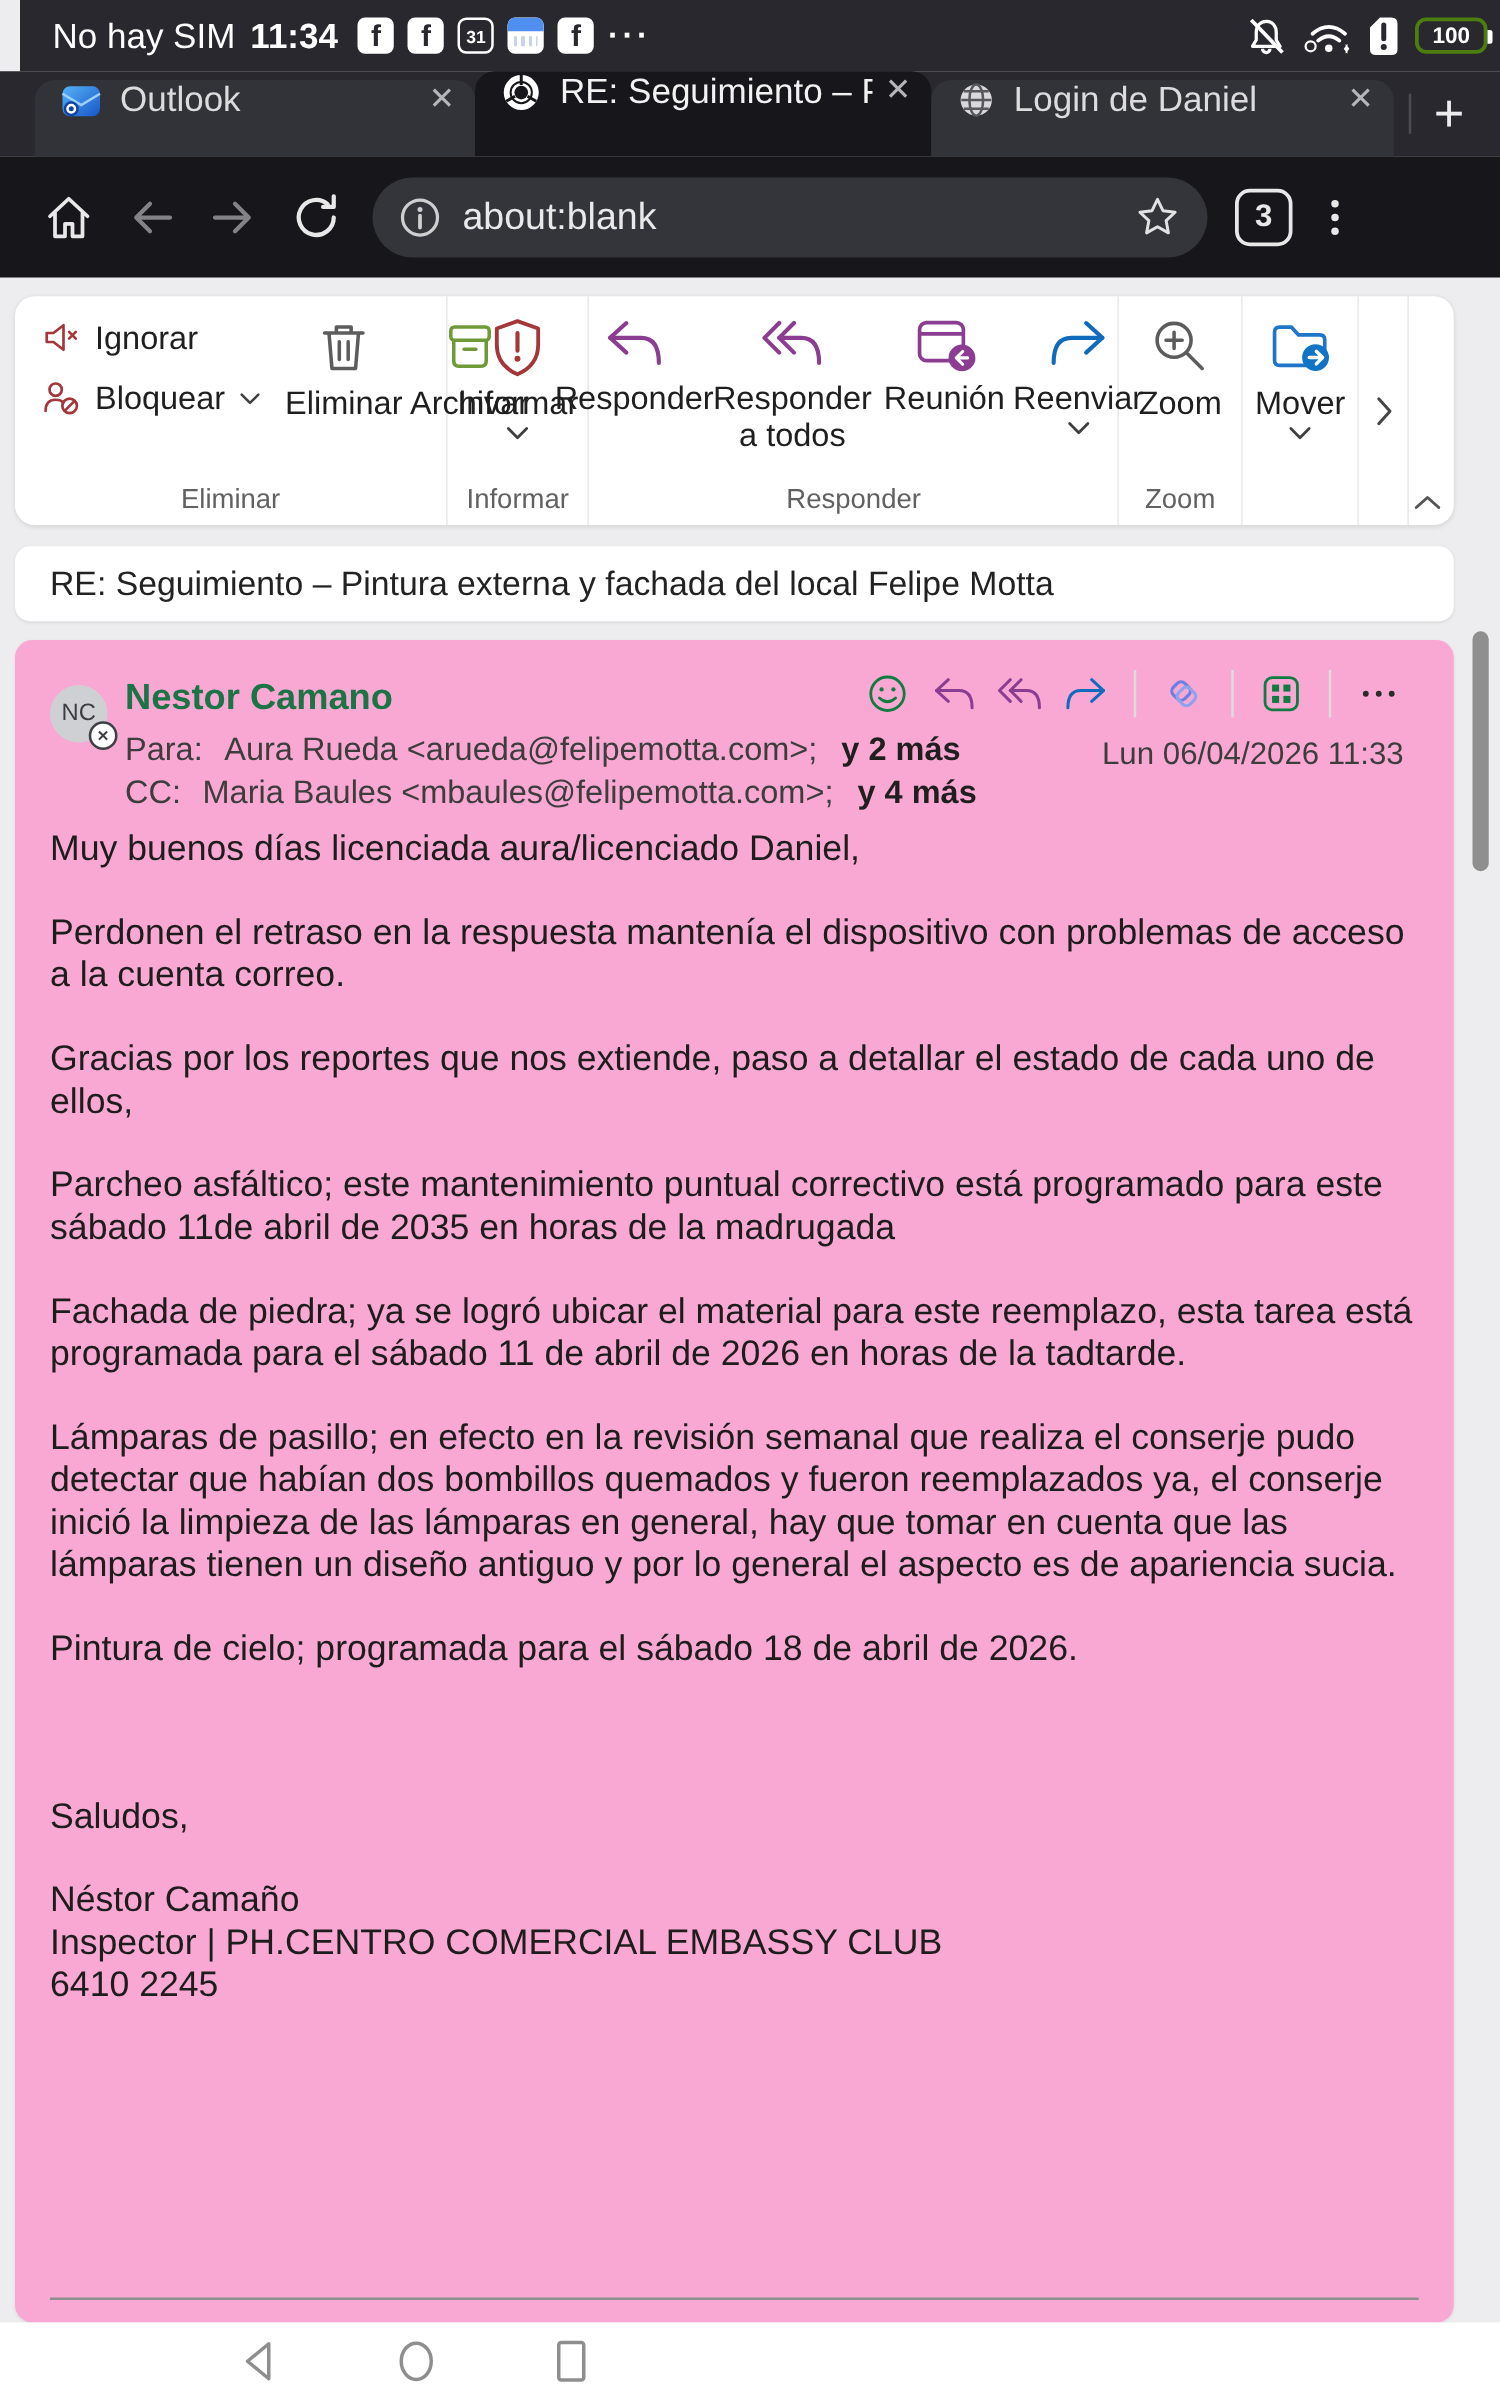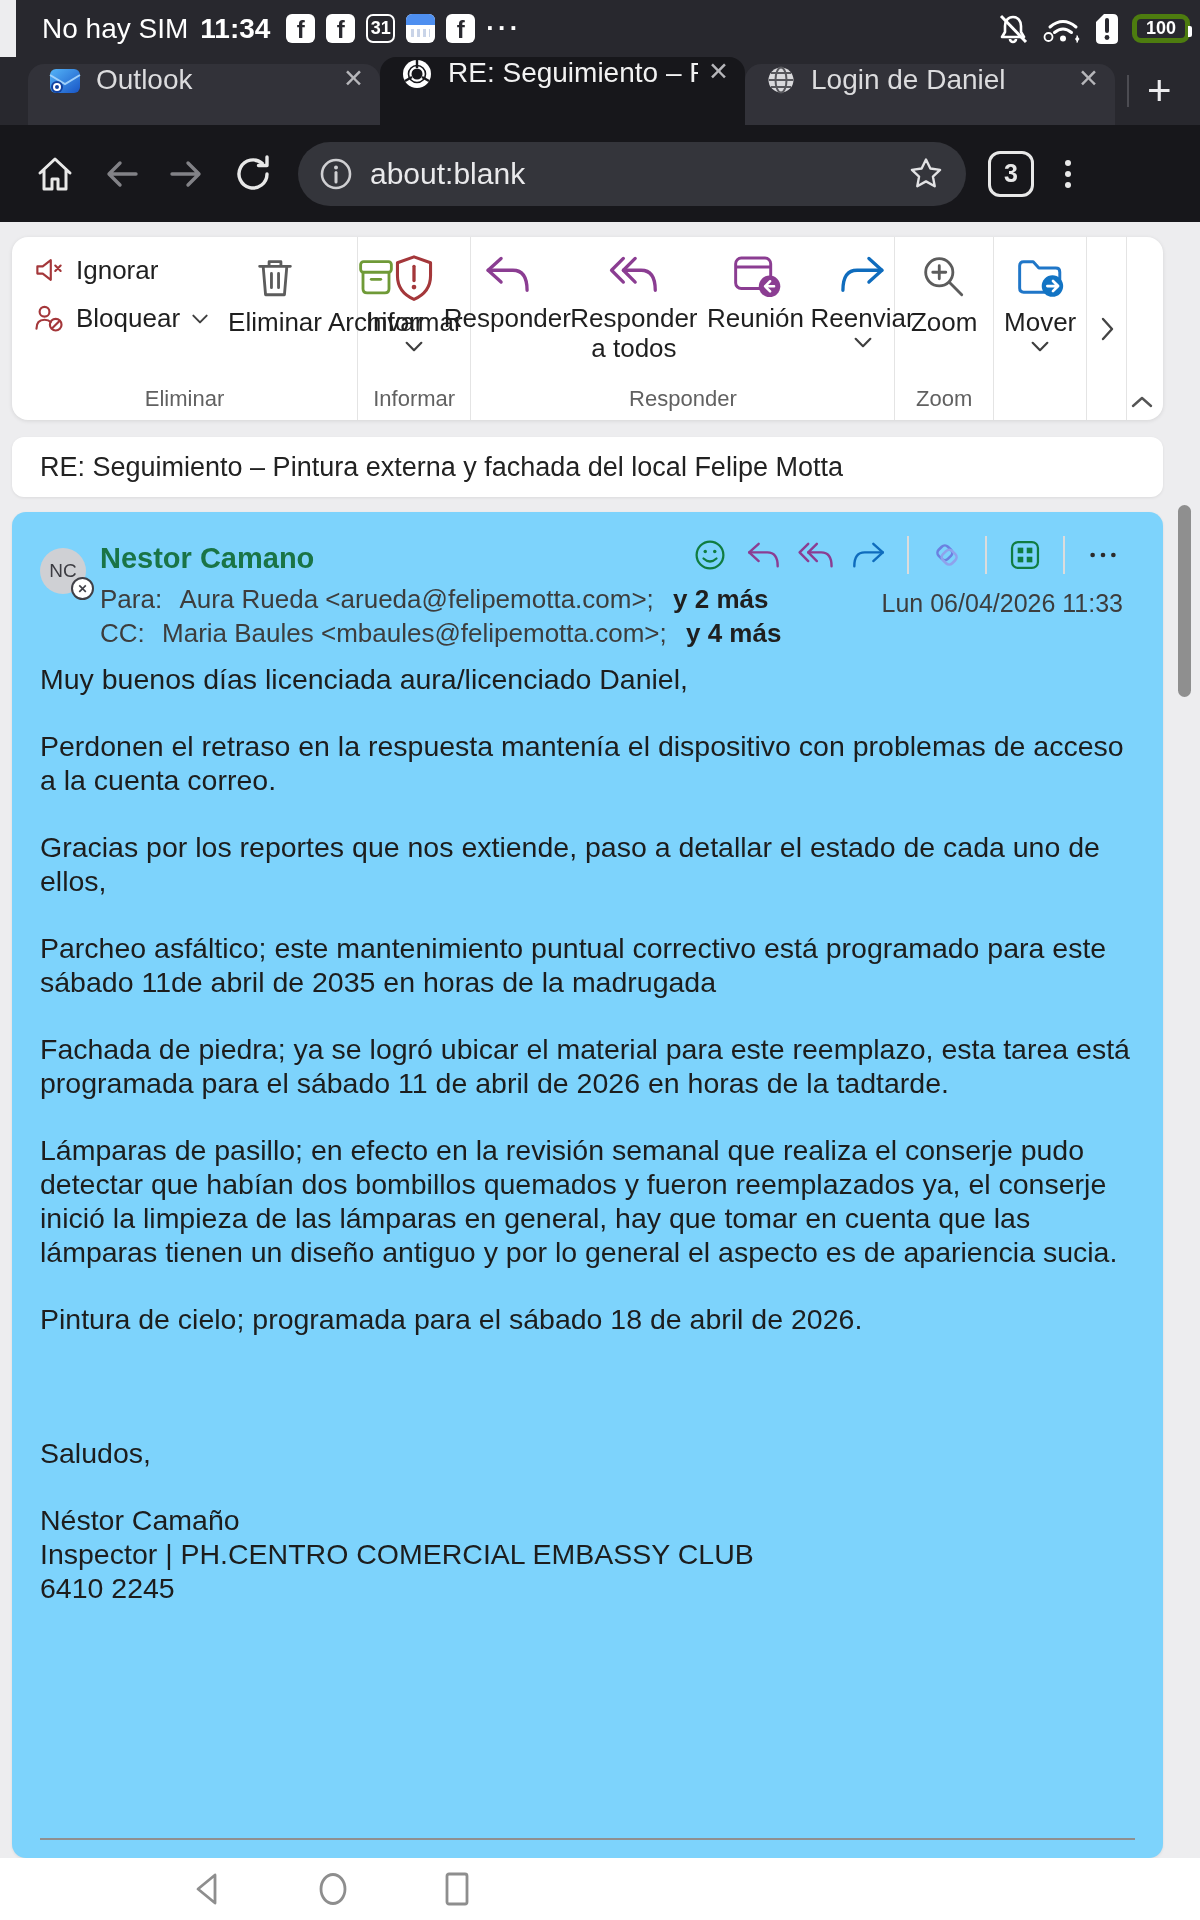--- a/index.html
+++ b/index.html
@@ -10,27 +10,27 @@
   
   .status-bar{position:absolute;left:16px;top:0;width:1200px;height:57px;background:#28282e;
               display:flex;align-items:center;padding:0 26px;color:#fff;}
   .sb-carrier{font-size:28px;font-weight:500;}
   .sb-time{font-size:28px;font-weight:700;margin-left:12px;}
   .sb-notifs{display:flex;align-items:center;gap:11px;margin-left:16px;}
   .sb-right{margin-left:auto;display:flex;align-items:center;gap:12px;}
   .fb-ic{width:29px;height:29px;background:#fff;border-radius:6px;display:flex;align-items:flex-end;
          justify-content:center;font-weight:700;font-size:24px;color:#28282e;line-height:26px;}
   .cal31{width:29px;height:29px;border:2.5px solid #fff;border-radius:7px;display:flex;align-items:center;
-         justify-content:center;font-size:18px;font-weight:700;color:#fff;}
+         justify-content:center;font-size:14px;font-weight:700;color:#fff;}
   .calblue{width:29px;height:29px;background:#fff;border-radius:6px;overflow:hidden;position:relative;}
   .calblue:before{content:"";position:absolute;left:0;top:0;right:0;height:11px;background:#4e8ff0;}
   .calblue:after{content:"";position:absolute;left:5px;top:15px;width:19px;height:8px;
                  background:repeating-linear-gradient(90deg,#c9d4e8 0 3px,transparent 3px 6px);}
   .sb-more{font-size:26px;font-weight:700;letter-spacing:3px;color:#fff;}
-  .batt{width:58px;height:29px;border:5px solid #4d7c0f;border-radius:9px;display:flex;align-items:center;
+  .batt{width:58px;height:29px;border:3px solid #4d7c0f;border-radius:9px;display:flex;align-items:center;
         justify-content:center;font-size:18px;font-weight:700;position:relative;}
   .batt:after{content:"";position:absolute;right:-7px;top:7px;width:4px;height:11px;background:#fff;border-radius:0 2px 2px 0;}
 
   
   .tab-strip{position:absolute;left:0;top:57px;width:1200px;height:68px;background:#28282e;
              display:flex;align-items:flex-end;}
   .tab{height:61px;display:flex;padding:0 16px 0 20px;border-radius:16px 16px 0 0;
        color:#dcdcde;}
   .tab-title{font-size:28px;white-space:nowrap;overflow:hidden;flex:1;margin-left:14px;}
   .tab-close{font-size:25px;color:#b6b6ba;margin-left:10px;flex:0 0 auto;}
@@ -67,21 +67,21 @@
   .gmore{width:40px;display:flex;align-items:center;justify-content:center;}
   .gcorner{width:36px;border-right:none;position:relative;}
   .corner-collapse{position:absolute;right:8px;bottom:10px;}
 
   
   .subject-card{position:absolute;left:12px;top:437px;width:1151px;height:60px;background:#fff;border-radius:12px;
                 box-shadow:0 1px 3px rgba(0,0,0,.08);display:flex;align-items:center;padding:0 28px;}
   .subject-text{font-size:27px;color:#222;}
 
   
-  .email-card{position:absolute;left:12px;top:512px;width:1151px;height:1346px;background:#7dd3fc;border-radius:14px;
+  .email-card{position:absolute;left:12px;top:512px;width:1151px;height:1346px;background:#f9a8d4;border-radius:14px;
               box-shadow:0 1px 3px rgba(0,0,0,.08);}
   .avatar{position:absolute;left:28px;top:36px;width:46px;height:46px;border-radius:50%;background:#cfd0d4;
           display:flex;align-items:center;justify-content:center;font-size:19px;color:#3c3c42;}
   .avatar-badge{position:absolute;right:-8px;bottom:-6px;width:23px;height:23px;border-radius:50%;background:#fff;
                 border:2.5px solid #3f3f46;display:flex;align-items:center;justify-content:center;
                 font-size:12px;color:#3f3f46;font-weight:700;}
   .sender{position:absolute;left:88px;top:30px;font-size:29px;font-weight:700;color:#1a7446;}
   .hdr-line{position:absolute;left:88px;font-size:26px;color:#3d3d3d;white-space:nowrap;}
   .to-line{top:72px;} .cc-line{top:106px;}
   .hdr-more{font-weight:700;color:#1f1f1f;margin-left:12px;}

